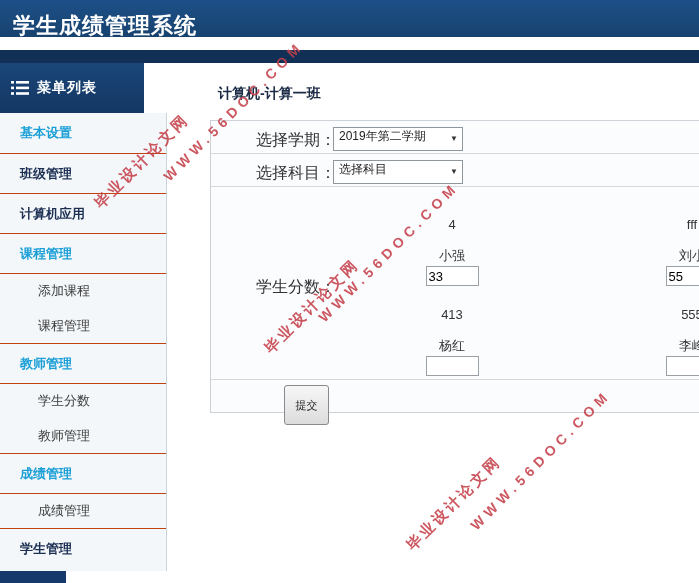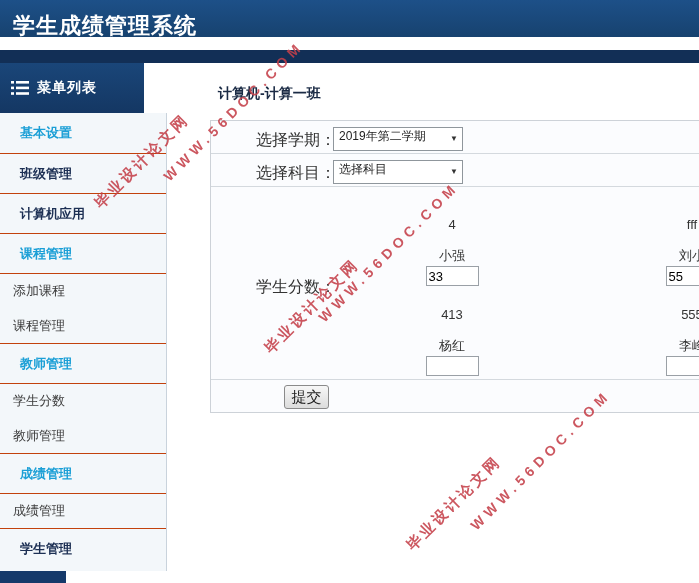--- a/index.html
+++ b/index.html
@@ -17,21 +17,21 @@
   
   .side-head { position:absolute; left:0; top:63px; width:144px; height:50px;
     background:linear-gradient(180deg,#1a4679 0%,#143763 100%);
     display:flex; align-items:center; }
   .side-head .icn { margin-left:11px; width:18px; height:14px; }
   .side-head .lbl { color:#fff; font-size:14px; font-weight:bold; margin-left:8px; letter-spacing:1px; }
   .sidebar { position:absolute; left:0; top:113px; width:167px; height:458px;
     background:#f3f7fa; border-right:1px solid #c9d3dc; }
   .s-item { width:100%; display:flex; align-items:center; font-size:13px; cursor:pointer; }
   .s-item.parent { height:40px; padding-left:20px; font-weight:bold; }
-  .s-item.sub { height:35px; padding-left:13px; font-weight:normal; font-size:13px; color:#3c3c3c; }
+  .s-item.sub { height:35px; padding-left:38px; font-weight:normal; font-size:13px; color:#3c3c3c; }
   .s-item.sep { border-top:1px solid #c2410c; }
   .c-cyan { color:#1b9fd6; }
   .c-dark { color:#1d3054; }
   .c-sel  { color:#6ea7d2; }
   .side-foot { position:absolute; left:0; top:571px; width:66px; height:12px;
     background:#15396a; }
 
   
   .main-title { position:absolute; left:218px; top:85px; font-size:14px;
     font-weight:bold; color:#1b2b45; }
@@ -44,23 +44,23 @@
     align-items:flex-start; padding-left:5px; cursor:pointer; }
   .select .arrow { position:absolute; right:4px; top:6px; font-size:8px; color:#333; }
 
   .stu-cell { position:absolute; width:110px; text-align:center; font-size:13px; color:#333; }
   .stu-cell .sid { display:block; line-height:17px; }
   .stu-cell .snm { display:block; line-height:17px; margin-top:14px; }
   .stu-cell input { display:block; margin:2px auto 0 auto; width:53px; height:20px;
     border:1px solid #9aa0a6; font-size:13px; padding-left:2px;
     font-family:"Liberation Sans","DejaVu Sans",sans-serif; }
 
-  .submit-btn { position:absolute; left:73px; top:264px; width:45px; height:24px;
+  .submit-btn { position:absolute; left:73px; top:264px; width:45px; height:40px;
     background:linear-gradient(180deg,#f7f7f7 0%,#dcdcdc 100%);
-    border:1px solid #8a8a8a; border-radius:3px; font-size:15px; color:#222;
+    border:1px solid #8a8a8a; border-radius:3px; font-size:11px; color:#222;
     font-family:"Liberation Sans","DejaVu Sans",sans-serif; cursor:pointer; }
 
   
   .wm { position:absolute; z-index:50; pointer-events:none; white-space:nowrap;
     font-weight:bold; opacity:0.88; transform:rotate(-45deg); }
   .wm.cn { font-size:15px; letter-spacing:3px; }
   .wm.en { font-size:14px; letter-spacing:5px; }
 </style>
 </head>
 <body>

